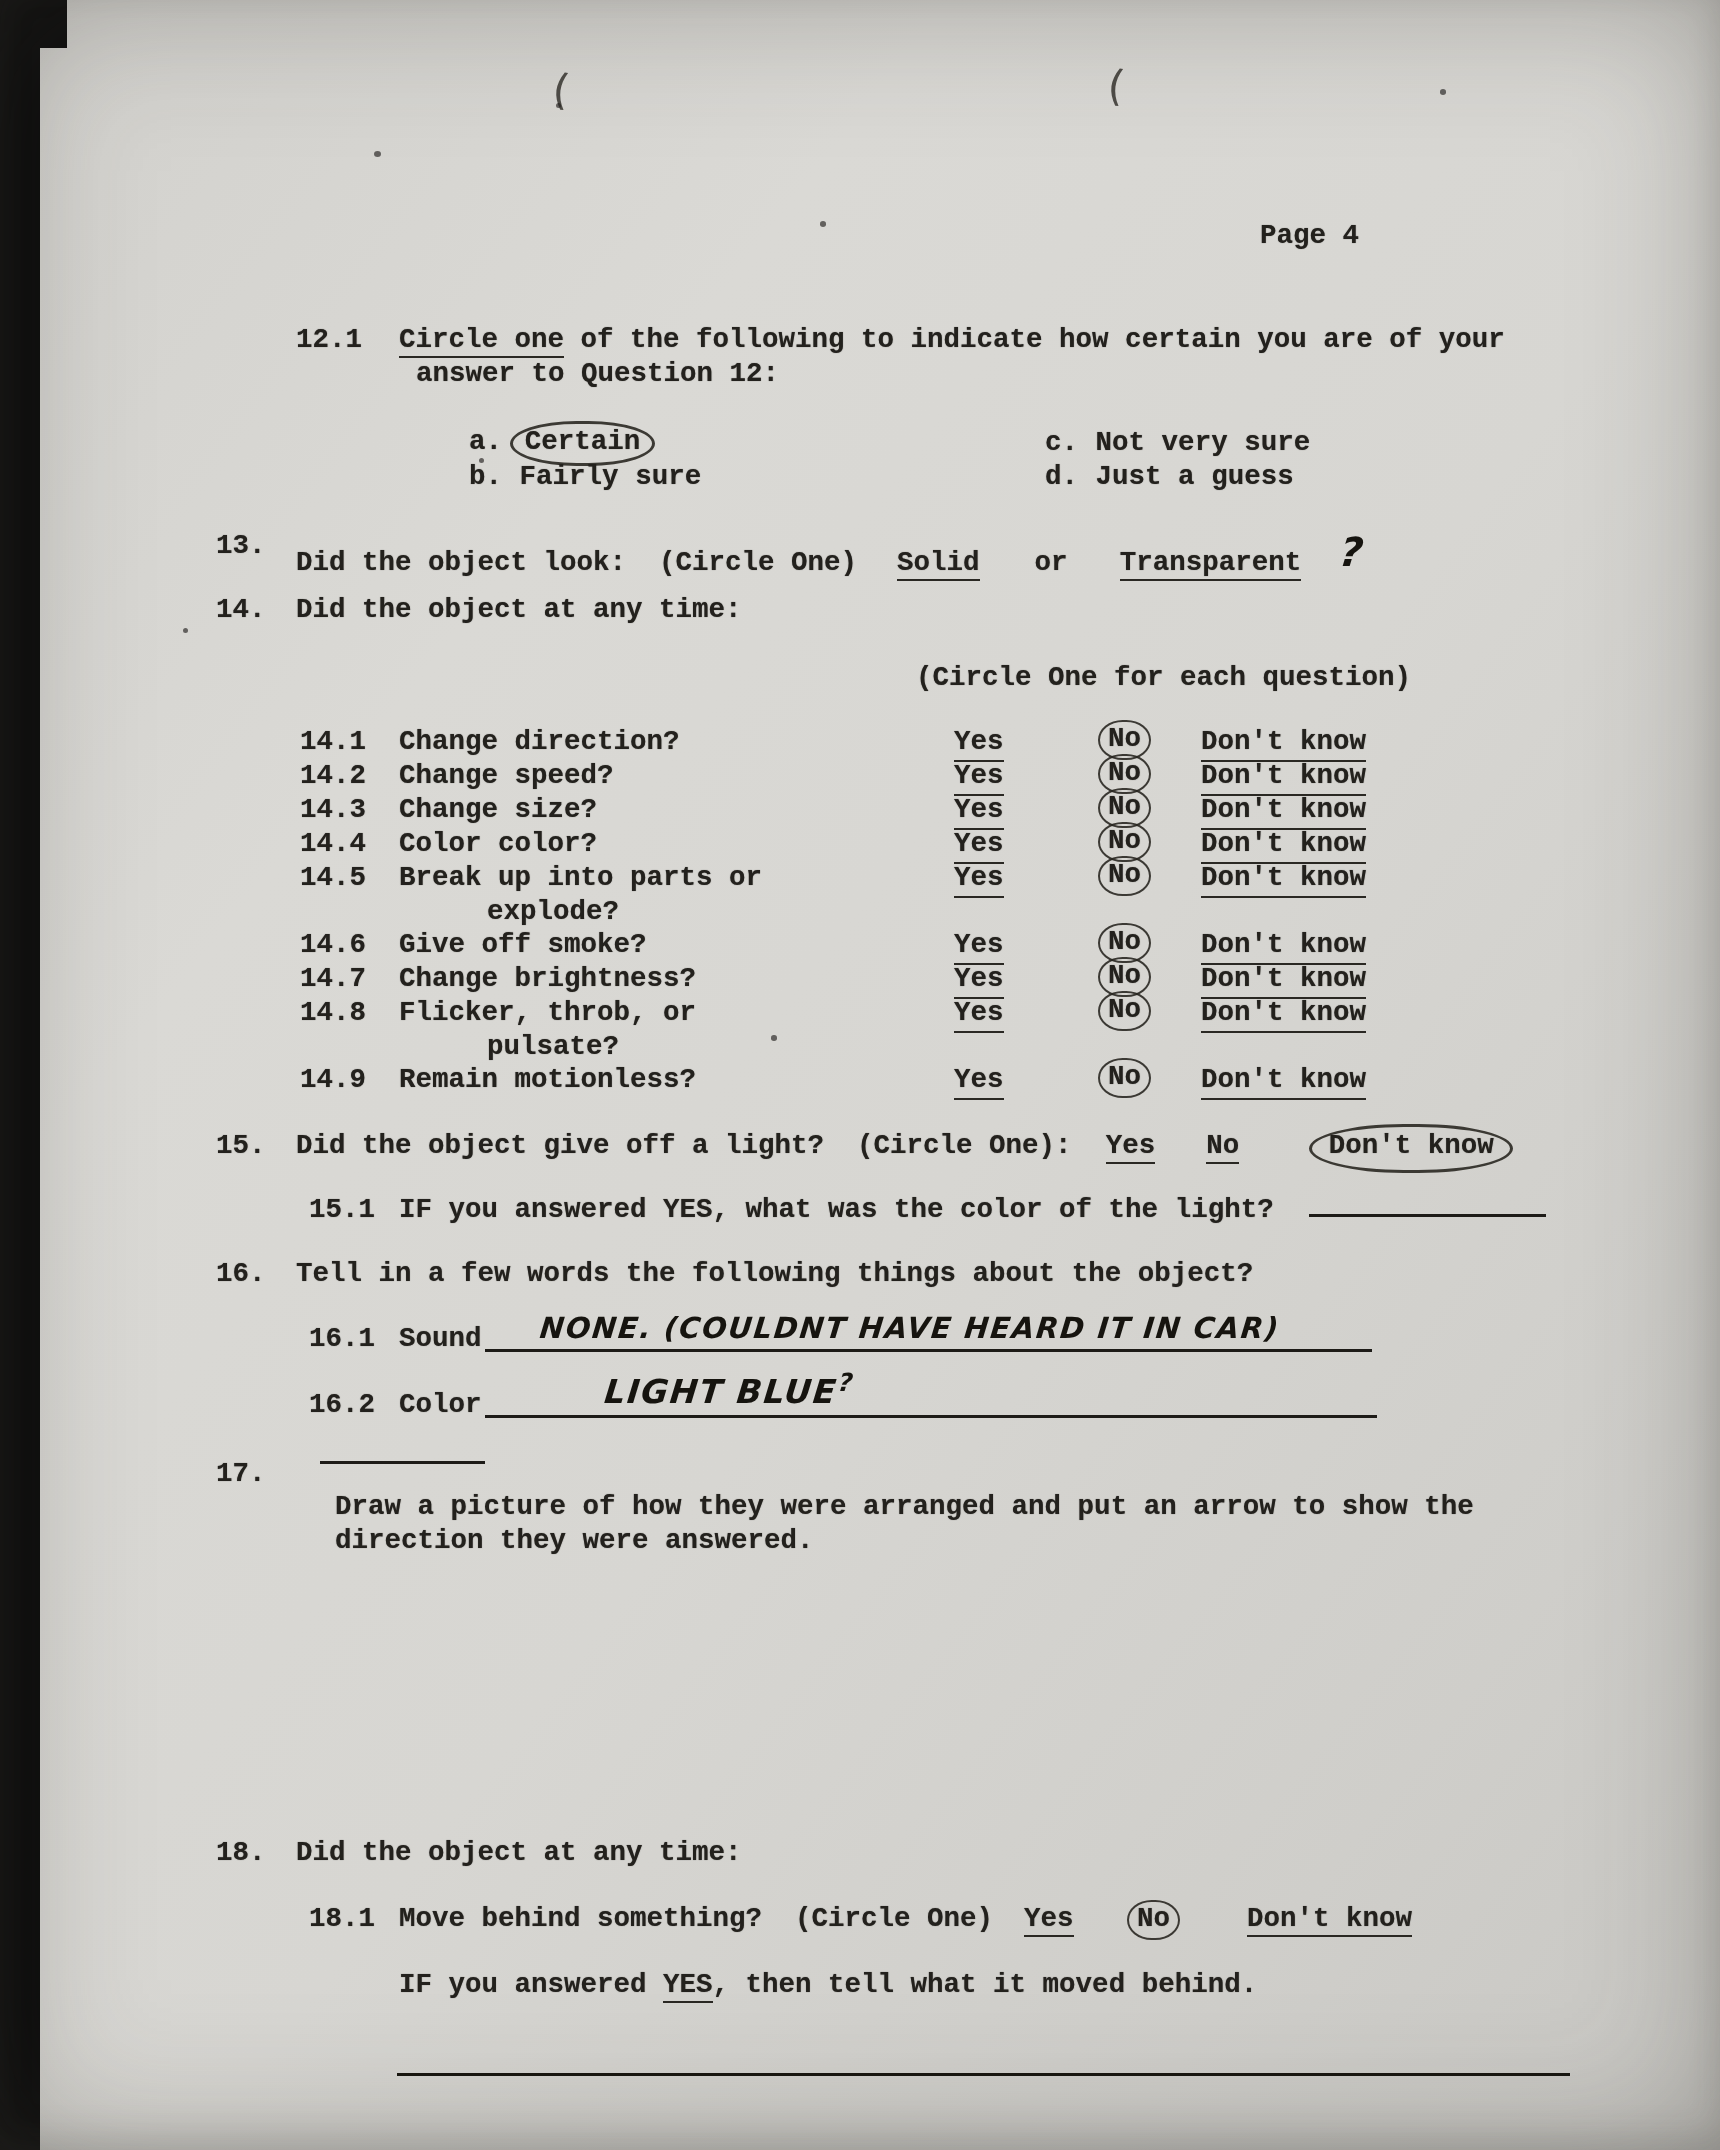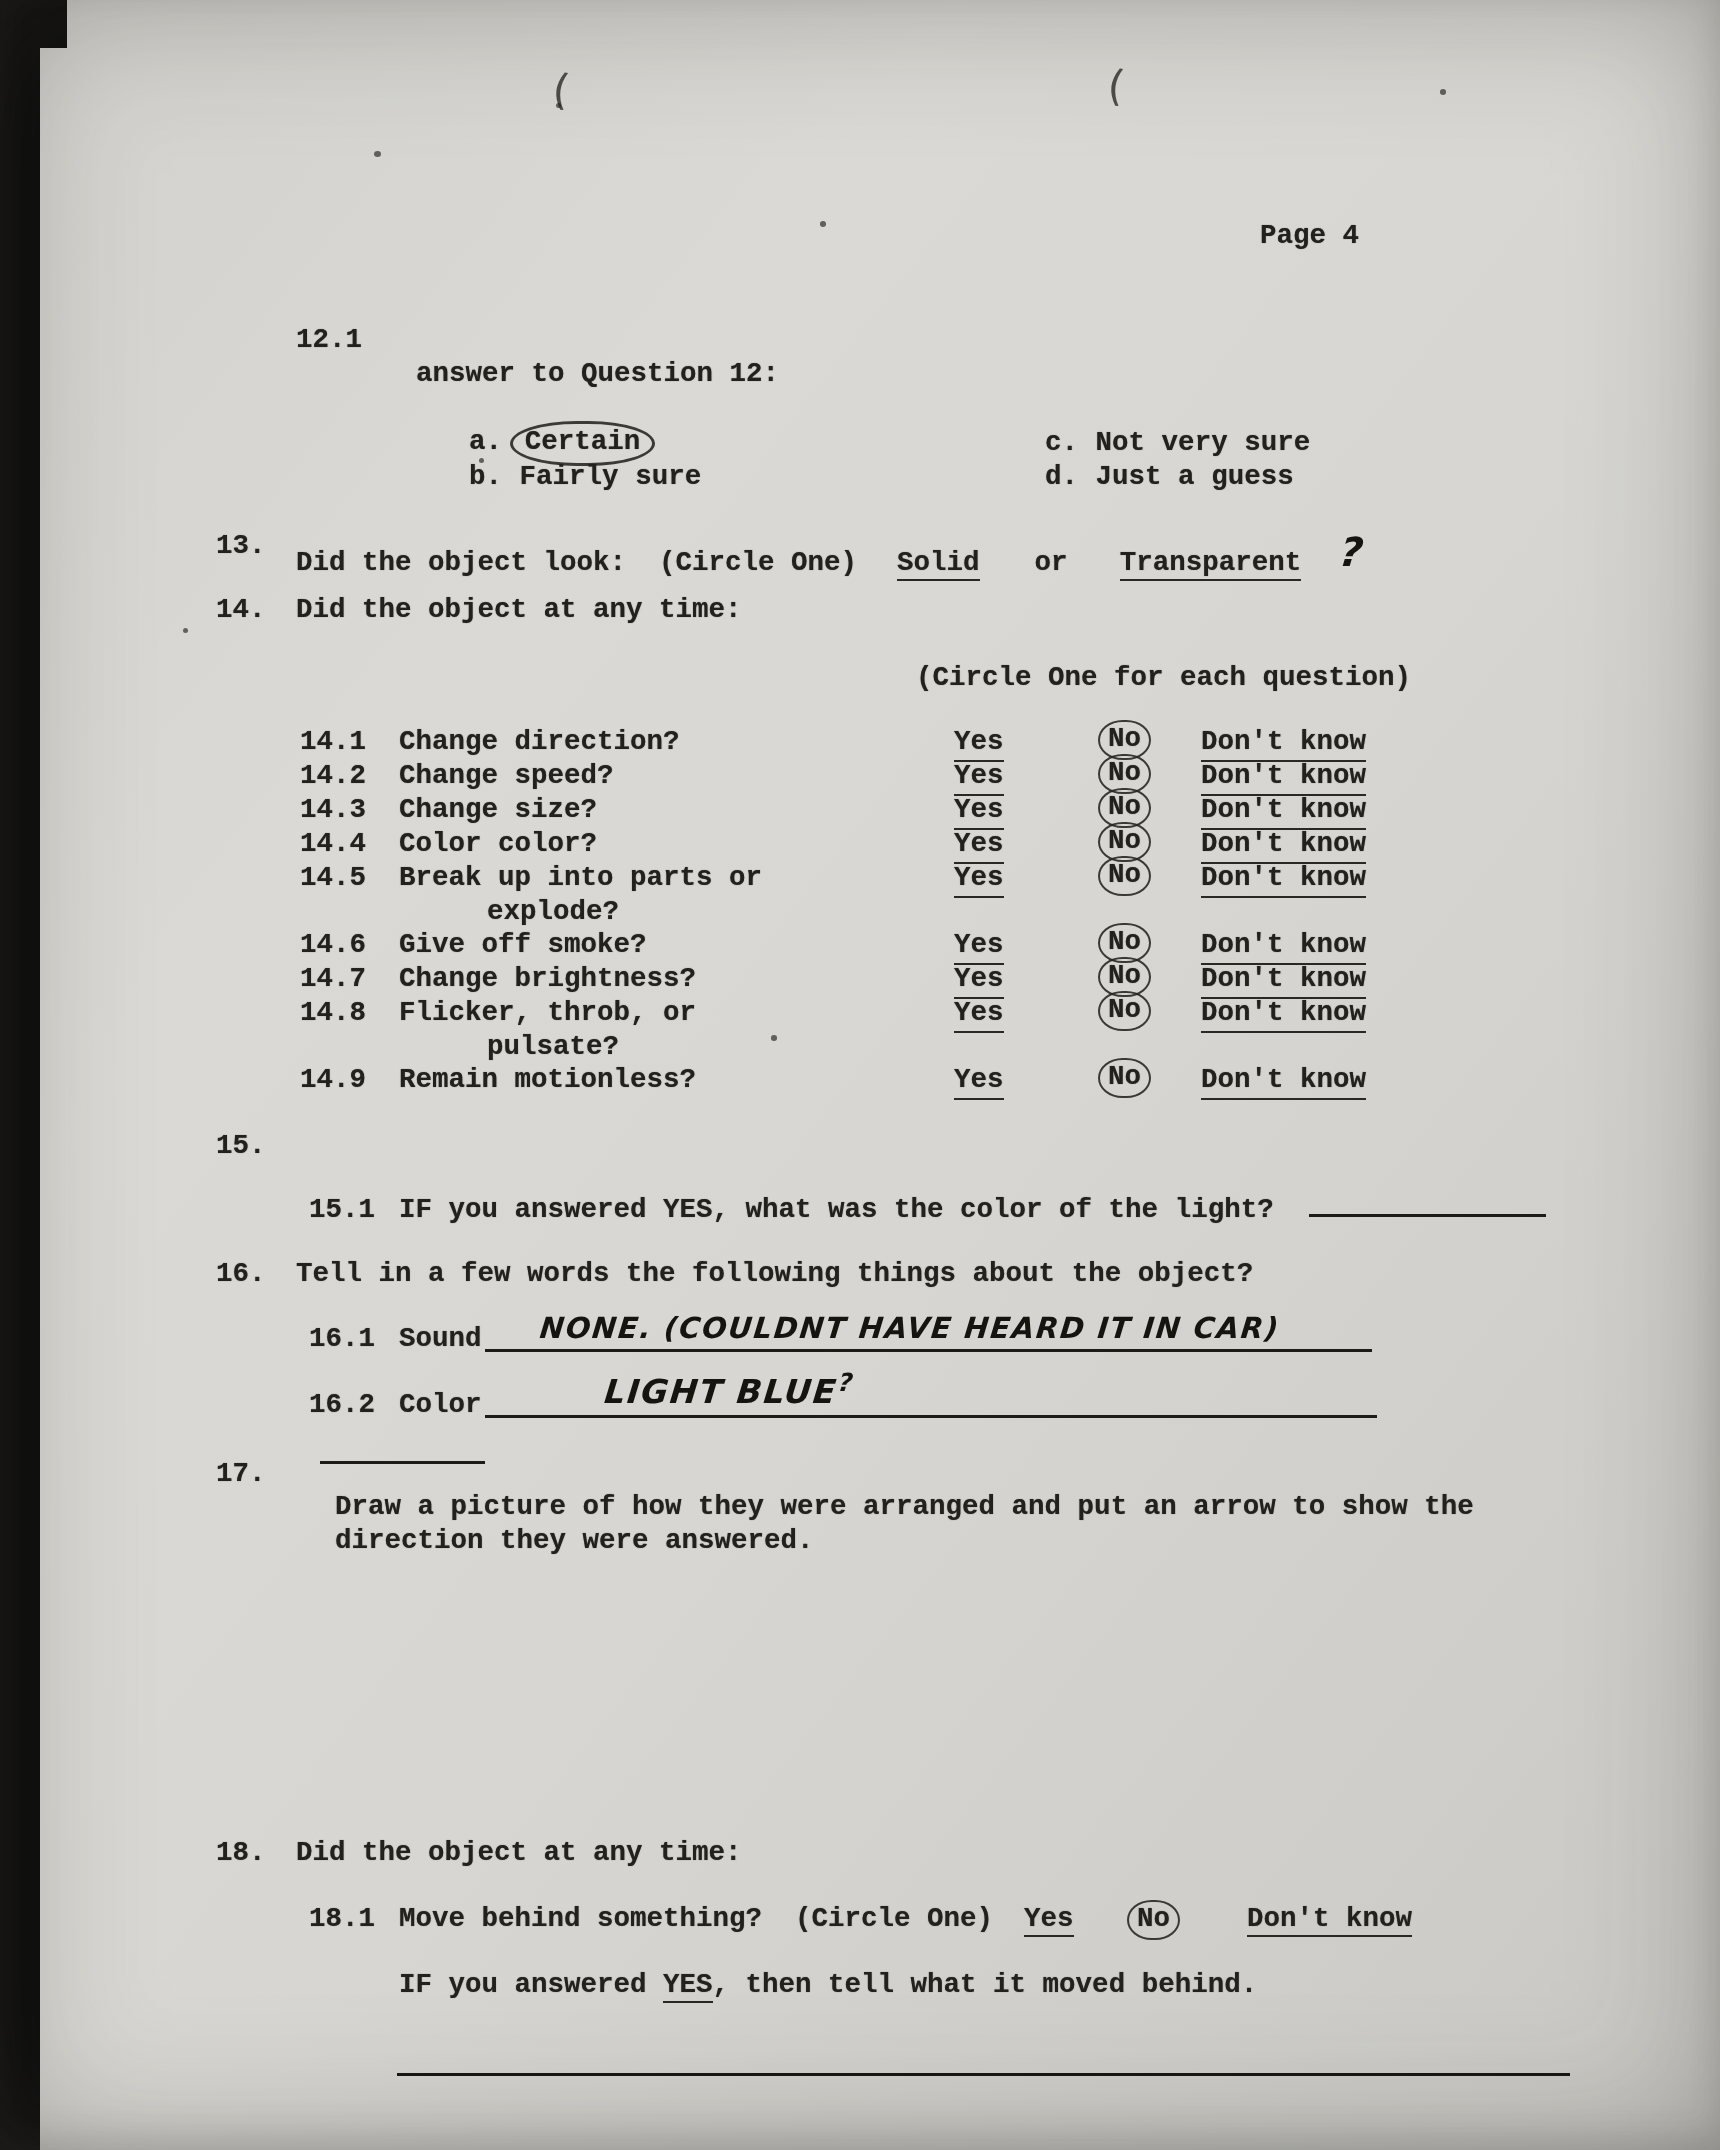--- a/index.html
+++ b/index.html
@@ -70,20 +70,21 @@
   <div class="speck" style="left:556px; top:103px;  width:5px;  height:5px;"></div>
   <div class="speck" style="left:820px; top:221px;  width:6px; height:5.5px;"></div>
   <div class="speck" style="left:479px;  top:458px;  width:5px;  height:5px;"></div>
   <div class="speck" style="left:1440px; top:89px;  width:6px; height:5.5px;"></div>
   <div class="speck" style="left:771px; top:1035px; width:5.5px; height:5.5px;"></div>
   <div class="speck" style="left:183px;  top:628px; width:5px;  height:5px;"></div>
 
   <div class="tw abs" style="left:1260px; top:219px;">Page 4</div>
 
   <div class="tw abs" style="left:296px; top:323px;">12.1</div>
+  <div class="abs" style="left:399px; top:323px;"><span class="tw u">Circle one</span><span class="tw"> of the following to indicate how certain you are of your</span></div>
   <div class="tw abs" style="left:416px; top:357px;">answer to Question 12:</div>
 
   <div class="abs" style="left:469px; top:425px;"><span class="tw">a.</span><span class="tw circ" style="margin-left:7.7px;text-align:center;">Certain</span></div>
   <div class="abs" style="left:469px; top:460px;"><span class="tw">b.</span><span class="tw" style="margin-left:17.6px;">Fairly sure</span></div>
   <div class="abs" style="left:1045px; top:426px;"><span class="tw">c.</span><span class="tw" style="margin-left:17.6px;">Not very sure</span></div>
   <div class="abs" style="left:1045px; top:460px;"><span class="tw">d.</span><span class="tw" style="margin-left:17.6px;">Just a guess</span></div>
 
   <div class="tw abs" style="left:216px; top:529px;">13.</div>
   <div class="abs" style="left:296px; top:529px;"><span class="tw">Did the object look:  (Circle One)</span><span class="tw u" style="margin-left:40px;">Solid</span><span class="tw" style="margin-left:55px;">or</span><span class="tw u" style="margin-left:52px;">Transparent</span><span class="hand hand-mark" style="margin-left:39px;">?</span></div>
 
@@ -153,20 +154,21 @@
     <div class="r">
       <span class="tw cn">14.9</span>
         <span class="tw cq">Remain motionless?</span>
         <span class="tw cy u">Yes</span>
         <span class="tw cno circ circ-no">No</span>
         <span class="tw cdk u">Don't know</span>
     </div>
   </div>
 
   <div class="tw abs" style="left:216px; top:1129px;">15.</div>
+  <div class="abs" style="left:296px; top:1129px;"><span class="tw">Did the object give off a light?  (Circle One):</span><span class="tw u" style="margin-left:34px;">Yes</span><span class="tw u" style="margin-left:51px;">No</span><span class="tw circ circ-big" style="margin-left:70px;">Don't know</span></div>
 
   <div class="tw abs" style="left:309px; top:1193px;">15.1</div>
   <div class="abs" style="left:399px; top:1193px;"><span class="tw">IF you answered YES, what was the color of the light?</span><span class="fill-line" style="display:inline-block; width:237px; margin-left:35px;"></span></div>
 
   <div class="tw abs" style="left:216px; top:1257px;">16.</div>
   <div class="tw abs" style="left:296px; top:1257px;">Tell in a few words the following things about the object?</div>
 
   <div class="tw abs" style="left:309px; top:1322px;">16.1</div>
   <div class="tw abs" style="left:399px; top:1322px;">Sound</div>
   <div class="write-line" style="left:485px; top:1316px; width:887px;">

